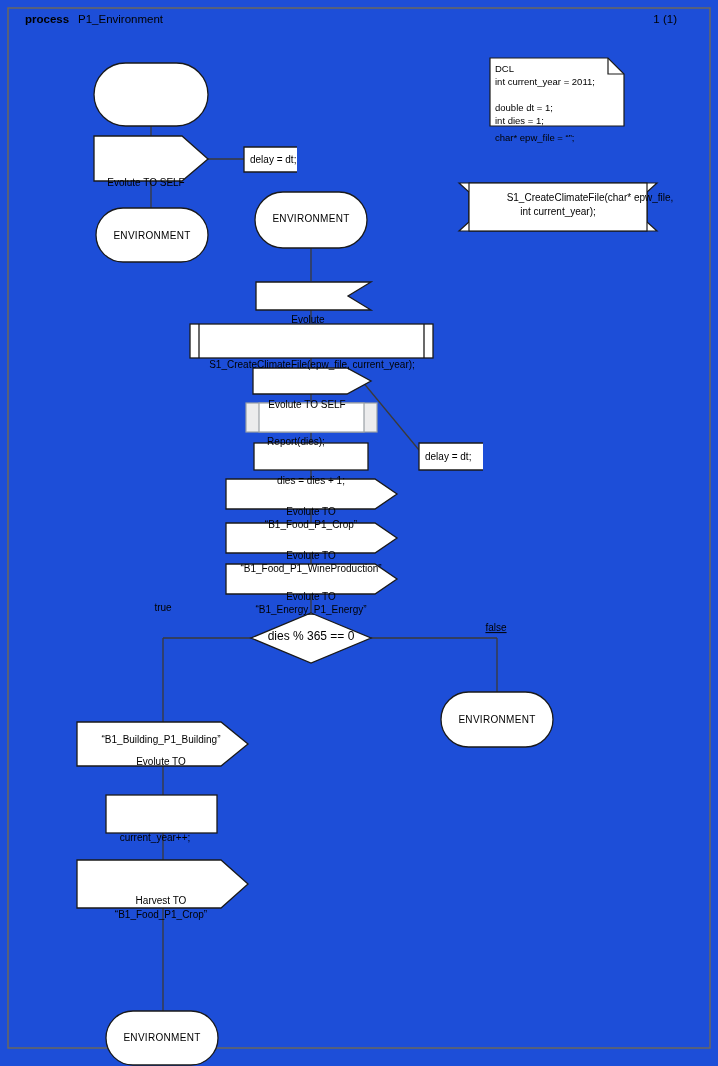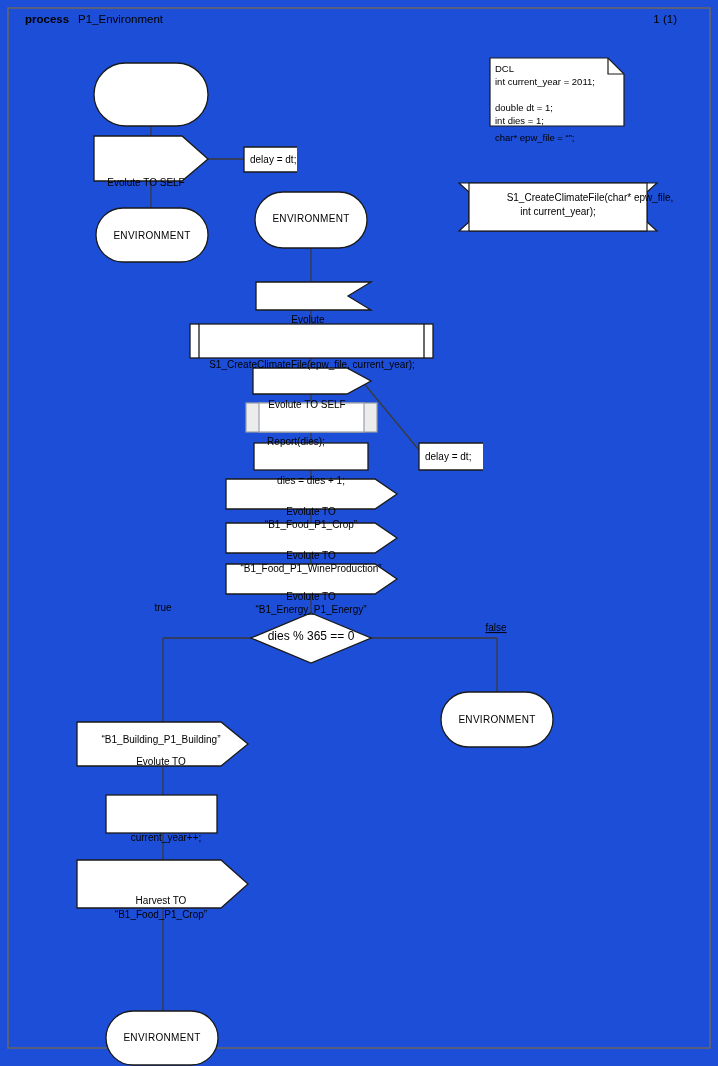--- a/index.html
+++ b/index.html
@@ -224,20 +224,20 @@
 
   <div class="lbl t-dec lbl-c" style="left:311px; top:636px;">dies % 365 == 0</div>
   <div class="lbl t-branch lbl-c" style="left:163px; top:608px;">true</div>
   <div class="lbl t-branch lbl-c" style="left:496px; top:628px;text-decoration:underline;">false</div>
 
   <div class="lbl t-state lbl-c" style="left:497px; top:720px;">ENVIRONMENT</div>
 
   <div class="lbl t-sym lbl-c" style="left:161px; top:738px;">Evolute TO</div>
   <div class="lbl t-sym lbl-c" style="left:161px; top:716px;">“B1_Building_P1_Building”</div>
 
-  <div class="lbl t-sym lbl-c" style="left:166px; top:814px;text-align:center;">current_year++;</div>
+  <div class="lbl t-sym lbl-c" style="left:155px; top:814px;text-align:center;">current_year++;</div>
 
   <div class="lbl t-sym lbl-c" style="left:161px; top:877px;">Harvest TO</div>
   <div class="lbl t-sym lbl-c" style="left:161px; top:891px;">“B1_Food_P1_Crop”</div>
 
   <div class="lbl t-state lbl-c" style="left:162px; top:1038px;">ENVIRONMENT</div>
 
 </div>
 
 </body></html>

